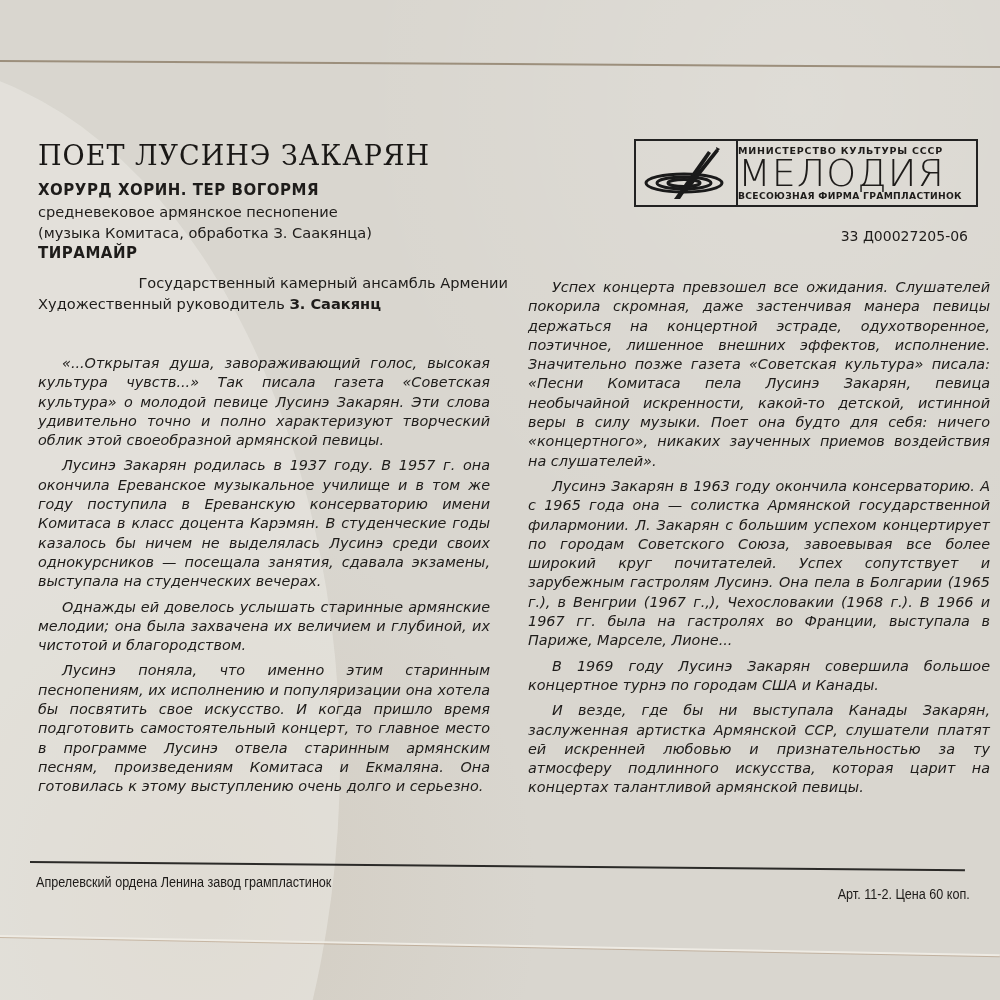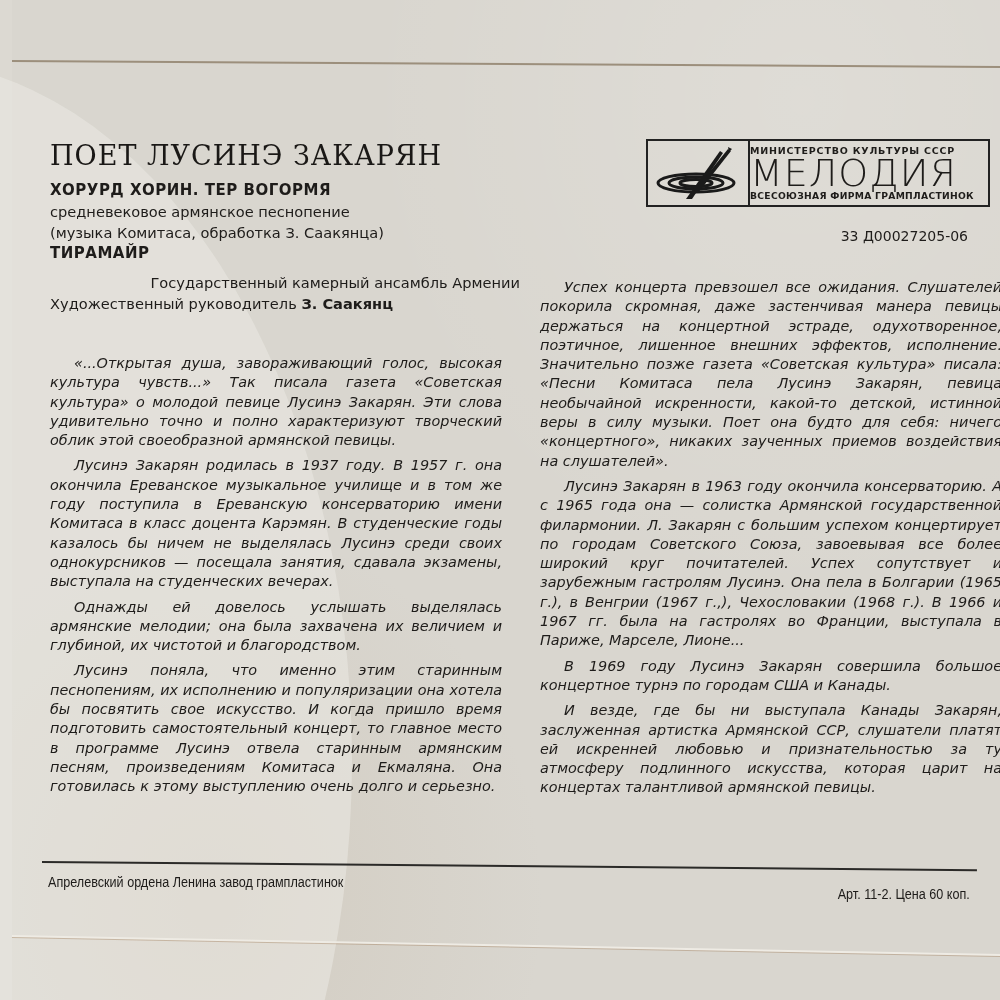--- a/index.html
+++ b/index.html
@@ -8,21 +8,20 @@
       background: #dcd9d2;
       font-family: "DejaVu Sans", sans-serif;
       color: #1e1c1a;
     }
     .paper {
       position: absolute; inset: 0;
       background:
         radial-gradient(ellipse at 20% 90%, rgba(180,160,130,0.18), transparent 30%),
         radial-gradient(ellipse at 80% 10%, rgba(255,255,255,0.15), transparent 40%),
         #d9d6cf;
-      margin-left: 12px;
     }
     .ring-wear {
       position: absolute; left: -560px; top: 60px;
       width: 900px; height: 1400px; border-radius: 50%;
       background: rgba(235,233,228,0.55);
     }
     .crease-top {
       position: absolute; left: 0; top: 60px; width: 1000px; height: 2px;
       background: #9c8f7c; transform: rotate(0.35deg); transform-origin: left;
     }
@@ -97,21 +96,21 @@
       <div class="logo-main">МЕЛОДИЯ</div>
       <div class="logo-bottom">ВСЕСОЮЗНАЯ ФИРМА ГРАМПЛАСТИНОК</div>
     </div>
   </div>
 
   <div class="catalog">33 Д00027205-06</div>
 
   <div class="col col-left">
     <p>«...Открытая душа, завораживающий голос, высокая культура чувств...» Так писала газета «Советская культура» о молодой певице Лусинэ Закарян. Эти слова удивительно точно и полно характеризуют творческий облик этой своеобразной армянской певицы.</p>
     <p>Лусинэ Закарян родилась в 1937 году. В 1957 г. она окончила Ереванское музыкальное училище и в том же году поступила в Ереванскую консерваторию имени Комитаса в класс доцента Карэмян. В студенческие годы казалось бы ничем не выделялась Лусинэ среди своих однокурсников — посещала занятия, сдавала экзамены, выступала на студенческих вечерах.</p>
-    <p>Однажды ей довелось услышать выделялась армянские мелодии; она была захвачена их величием и глубиной, их чистотой и благородством.</p>
+    <p>Однажды ей довелось услышать старинные армянские мелодии; она была захвачена их величием и глубиной, их чистотой и благородством.</p>
     <p>Лусинэ поняла, что именно этим старинным песнопениям, их исполнению и популяризации она хотела бы посвятить свое искусство. И когда пришло время подготовить самостоятельный концерт, то главное место в программе Лусинэ отвела старинным армянским песням, произведениям Комитаса и Екмаляна. Она готовилась к этому выступлению очень долго и серьезно.</p>
   </div>
 
   <div class="col col-right">
     <p>Успех концерта превзошел все ожидания. Слушателей покорила скромная, даже застенчивая манера певицы держаться на концертной эстраде, одухотворенное, поэтичное, лишенное внешних эффектов, исполнение. Значительно позже газета «Советская культура» писала: «Песни Комитаса пела Лусинэ Закарян, певица необычайной искренности, какой-то детской, истинной веры в силу музыки. Поет она будто для себя: ничего «концертного», никаких заученных приемов воздействия на слушателей».</p>
     <p>Лусинэ Закарян в 1963 году окончила консерваторию. А с 1965 года она — солистка Армянской государственной филармонии. Л. Закарян с большим успехом концертирует по городам Советского Союза, завоевывая все более широкий круг почитателей. Успех сопутствует и зарубежным гастролям Лусинэ. Она пела в Болгарии (1965 г.), в Венгрии (1967 г.,), Чехословакии (1968 г.). В 1966 и 1967 гг. была на гастролях во Франции, выступала в Париже, Марселе, Лионе...</p>
     <p>В 1969 году Лусинэ Закарян совершила большое концертное турнэ по городам США и Канады.</p>
     <p>И везде, где бы ни выступала Канады Закарян, заслуженная артистка Армянской ССР, слушатели платят ей искренней любовью и признательностью за ту атмосферу подлинного искусства, которая царит на концертах талантливой армянской певицы.</p>
   </div>
 

